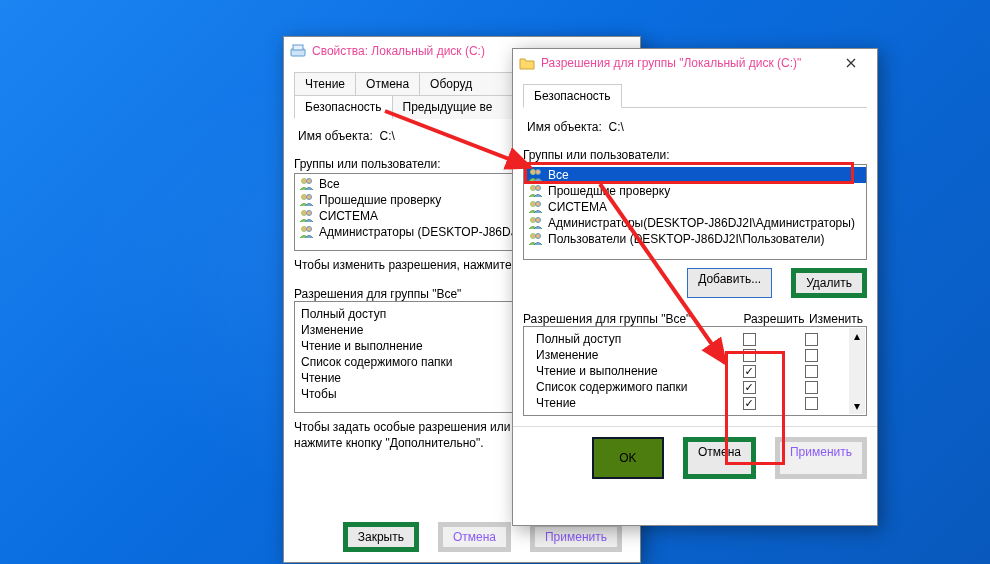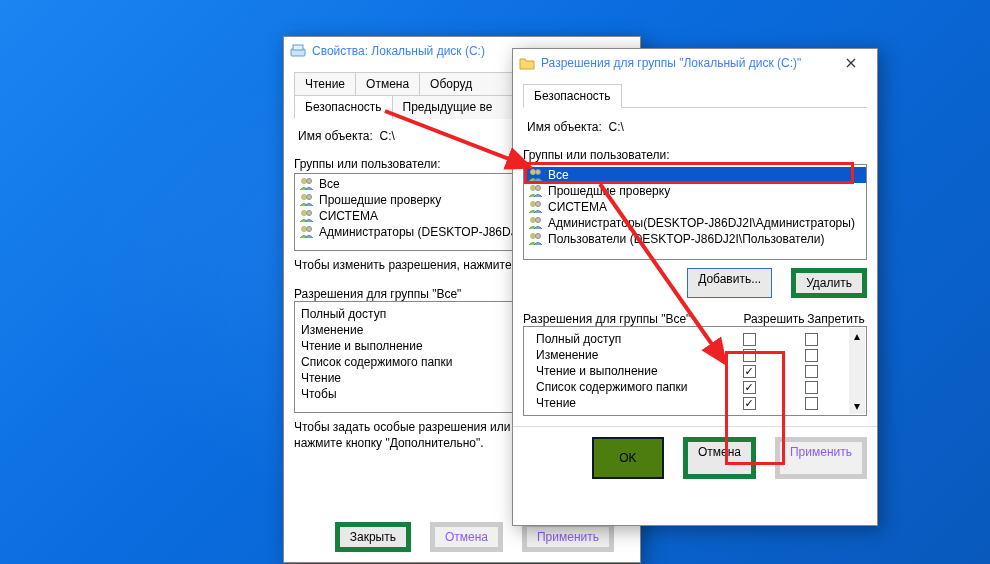--- a/index.html
+++ b/index.html
@@ -3,21 +3,21 @@
 <meta charset="utf-8">
 <style>
   * { box-sizing: border-box; font-family: "Segoe UI", Tahoma, sans-serif; font-size: 12px; }
   body { margin:0; padding:0; width:990px; height:564px; background: linear-gradient(135deg, #0a6de0 0%, #0a6de0 100%); overflow:hidden; position:relative; }
   .desktop { width:100%; height:100%; background:#1a7ae8; position:relative; }
   .window { position:absolute; background:#fff; border:1px solid #888; box-shadow: 4px 4px 18px rgba(0,0,0,0.35); }
   .win1 { left:283px; top:36px; width:358px; height:527px; }
   .win2 { left:512px; top:48px; width:366px; height:478px; z-index:5; }
   .titlebar { height:28px; display:flex; align-items:center; padding:0 6px; }
   .title-icon { width:16px; height:16px; margin-right:6px; display:flex; align-items:center; justify-content:center; }
-  .title-text { flex:1; color:#3b82f6; white-space:nowrap; overflow:hidden; }
+  .title-text { flex:1; color:#ec4899; white-space:nowrap; overflow:hidden; }
   .close-btn { width:40px; height:28px; display:flex; align-items:center; justify-content:center; cursor:pointer; }
   .close-btn svg { width:10px; height:10px; }
   .body { padding:6px 10px 10px 10px; }
   .tabs { display:flex; border-bottom:1px solid #ccc; position:relative; }
   .tab { padding:4px 10px; border:1px solid #ccc; border-bottom:none; background:#fff; margin-right:-1px; cursor:pointer; position:relative; top:1px; }
   .tab.inactive { background:#f7f7f7; }
   .tab.active { background:#fff; border-bottom:1px solid #fff; }
   .label { display:block; margin:8px 0 2px 0; color:#000; }
   .inset-box { border:1px solid #888; background:#fff; padding:2px 0; }
   .group-row { display:flex; align-items:center; padding:1px 4px; gap:4px; cursor:pointer; white-space:nowrap; overflow:hidden; }
@@ -129,21 +129,21 @@
             <div style="padding: 1px 0px;">Изменение</div>
             <div style="padding: 1px 0px;">Чтение и выполнение</div>
             <div style="padding: 1px 0px;">Список содержимого папки</div>
             <div style="padding: 1px 0px;">Чтение</div>
             <div style="padding: 1px 0px;">Чтобы</div>
           </div>
       </div>
 
       <div style="margin-top:6px; line-height:1.35;">Чтобы задать особые разрешения или параметры, нажмите кнопку "Дополнительно".</div>
     </div>
-    <div class="btn-row" style="position:absolute; bottom:10px; right:26px;">
+    <div class="btn-row" style="position:absolute; bottom:10px; right:18px;">
       <div class="btn">Закрыть</div>
       <div class="btn disabled">Отмена</div>
       <div class="btn disabled">Применить</div>
     </div>
   </div>
 
   <div class="window win2">
     <div class="titlebar">
       <span class="title-icon">
         <svg viewBox="0 0 16 16">
@@ -219,21 +219,21 @@
       </div>
 
       <div class="btn-row">
         <div class="btn" style="border:1px solid #2a6fc9;">Добавить...</div>
         <div class="btn">Удалить</div>
       </div>
 
       <div style="display:flex; margin-top:14px; align-items:flex-end;">
         <span style="flex:1;">Разрешения для группы "Все"</span>
         <span style="width:62px; text-align:center;">Разрешить</span>
-        <span style="width:62px; text-align:center;">Запретить</span>
+        <span style="width:62px; text-align:center;">Изменить</span>
       </div>
       <div class="inset-box" id="w2-permbox" style="position:relative; padding:4px 18px 4px 6px;">
         <div id="w2-perms">
             <div class="perm-row">
               <span class="pname">Полный доступ</span>
               <span class="pcol">
                 <span class="chk"></span>
               </span>
               <span class="pcol">
                 <span class="chk"></span>

